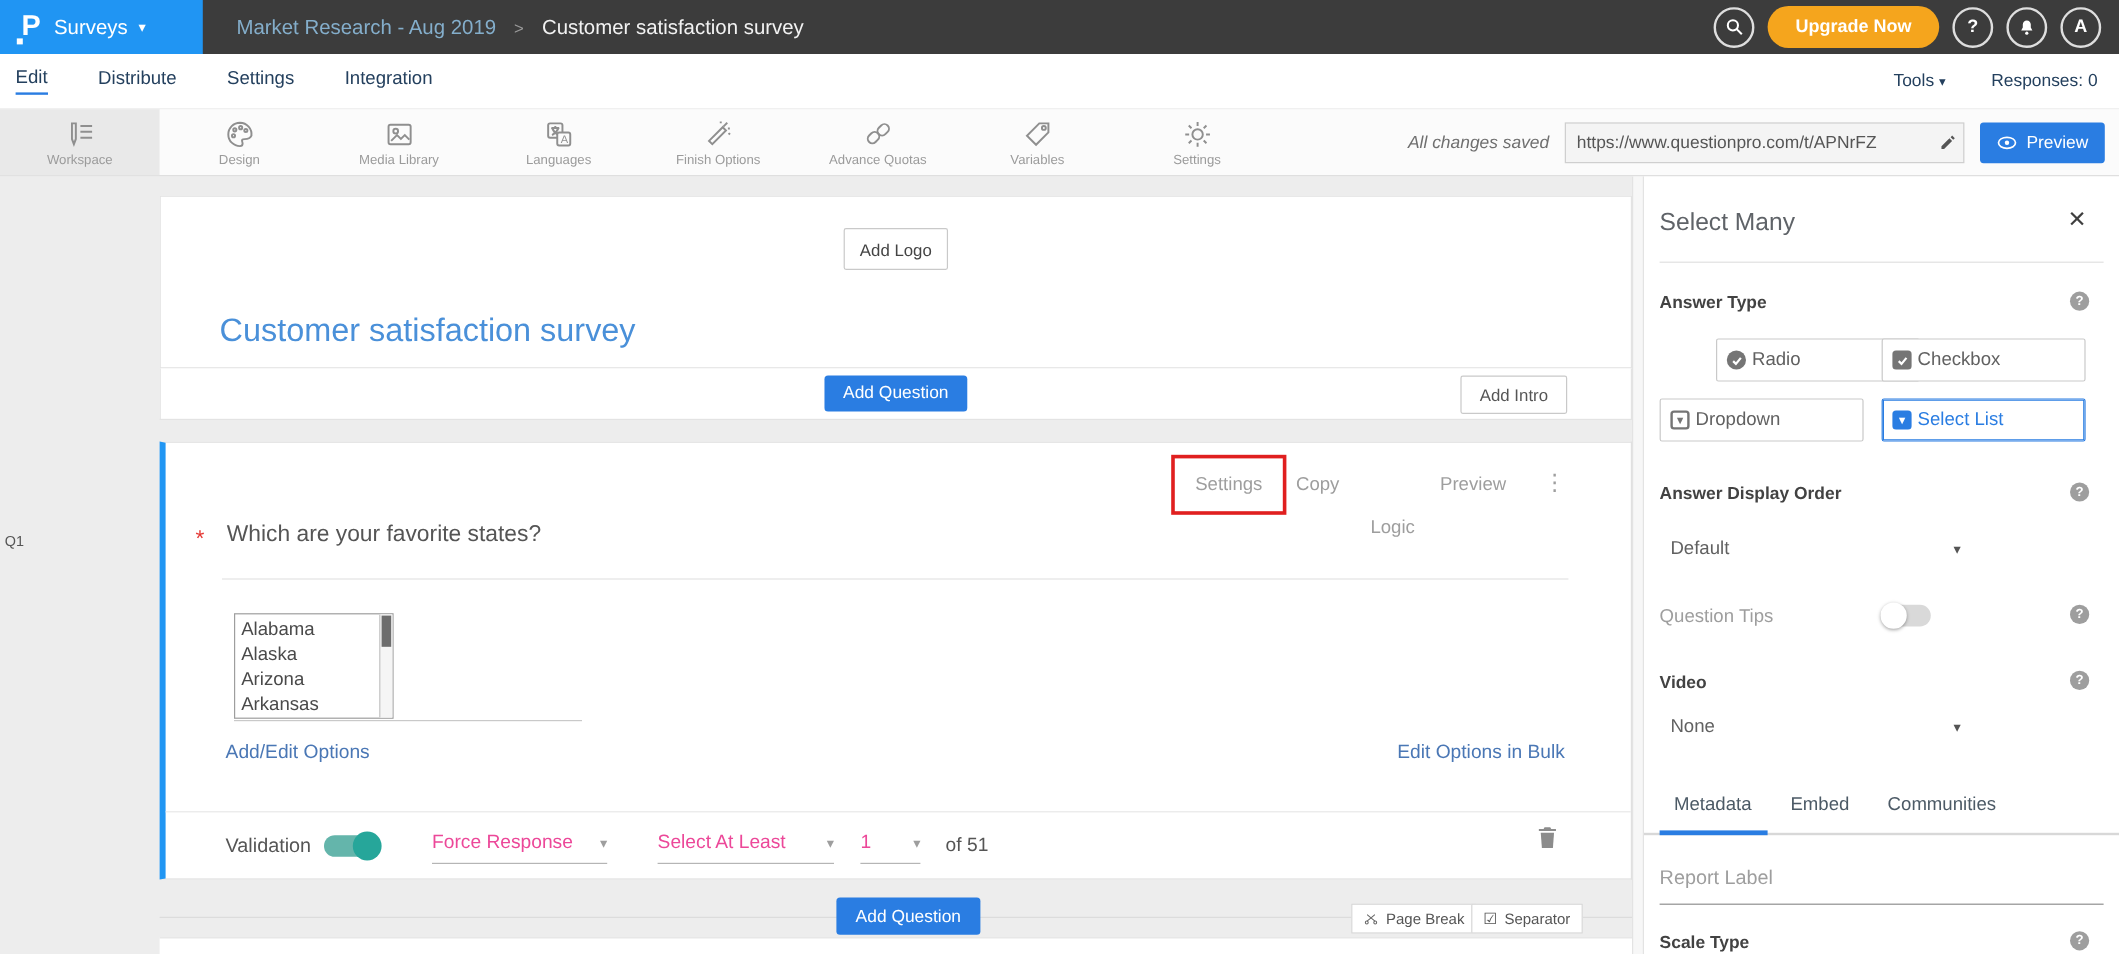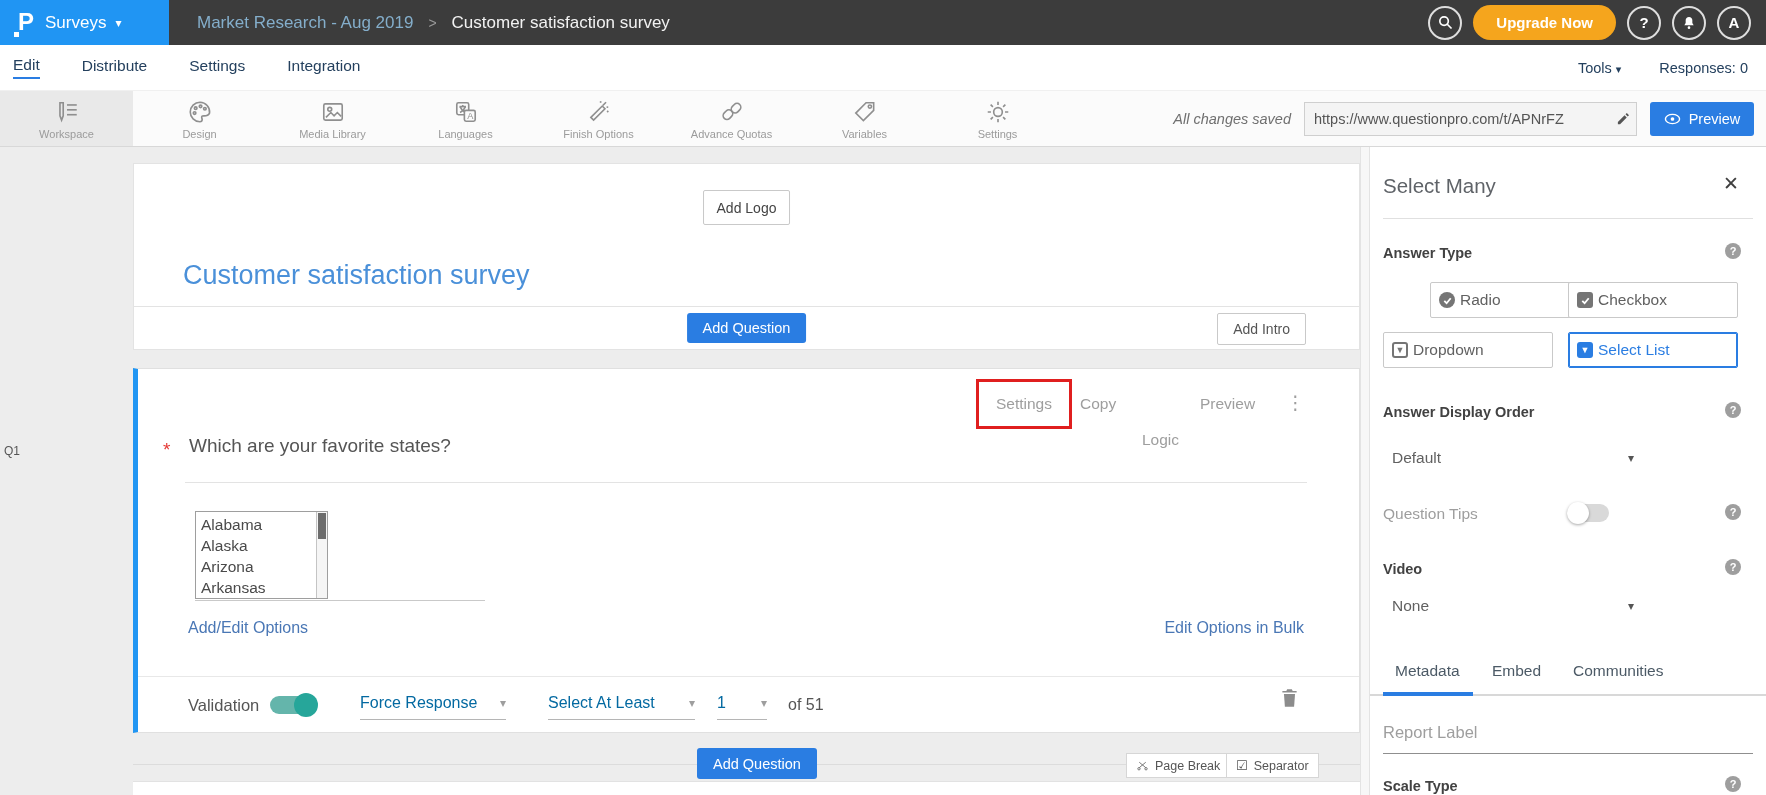--- a/index.html
+++ b/index.html
@@ -69,21 +69,21 @@
   #edit-bulk{right:55px;top:250px;}
   #val-divider{left:0;top:307px;width:100%;height:1px;background:#e8e8e8;}
   #val-label{left:50px;top:327px;font-size:16.5px;color:#555;}
   .toggle{position:absolute;cursor:pointer;}
   .toggle .track{position:absolute;border-radius:11px;}
   .toggle .knob{position:absolute;border-radius:50%;}
   #val-toggle{left:132px;top:324px;width:48px;height:24px;}
   #val-toggle .track{left:0;top:3px;width:46px;height:18px;background:#64b5ab;}
   #val-toggle .knob{right:0;top:0;width:24px;height:24px;background:#26a69a;}
   .inline-select{position:absolute;display:flex;justify-content:space-between;align-items:center;border-bottom:1px solid #b5b5b5;padding-bottom:7px;cursor:pointer;}
-  .inline-select .sel-val{font-size:16px;color:#0369a1;}
+  .inline-select .sel-val{font-size:16px;color:#ec4899;}
   .inline-select .caret{font-size:12px;color:#9e9e9e;}
   #force-select{left:222px;top:325px;width:146px;}
   #least-select{left:410px;top:325px;width:147px;}
   #count-select{left:579px;top:325px;width:50px;}
   #of-label{left:650px;top:327px;font-size:16px;color:#555;}
   #trash-btn{left:1142px;top:318px;cursor:pointer;}
   
   #bottom-line{left:133px;top:617px;width:1227px;height:1px;background:#dcdcdc;}
   #add-question-bottom{left:697px;top:601px;height:31px;padding:0 16px;}
   .mini-btn{position:absolute;height:25px;border:1px solid #d6d6d6;background:#fff;display:flex;align-items:center;gap:6px;padding:0 9px;font-size:12.5px;color:#555;cursor:pointer;box-sizing:border-box;}

